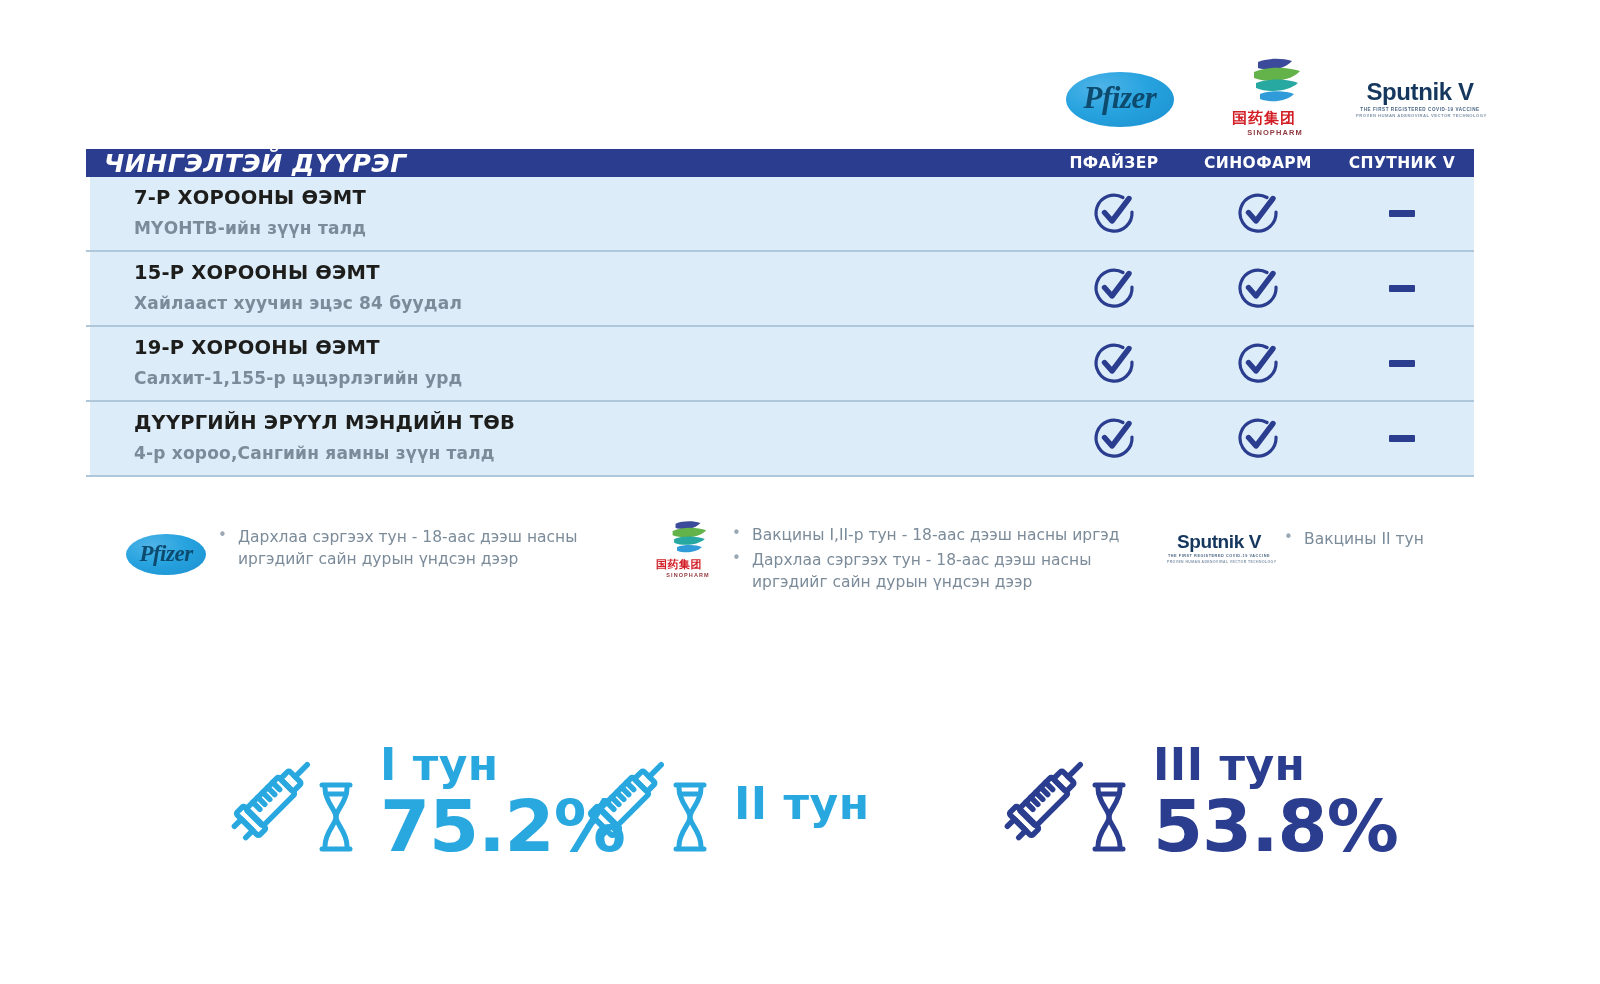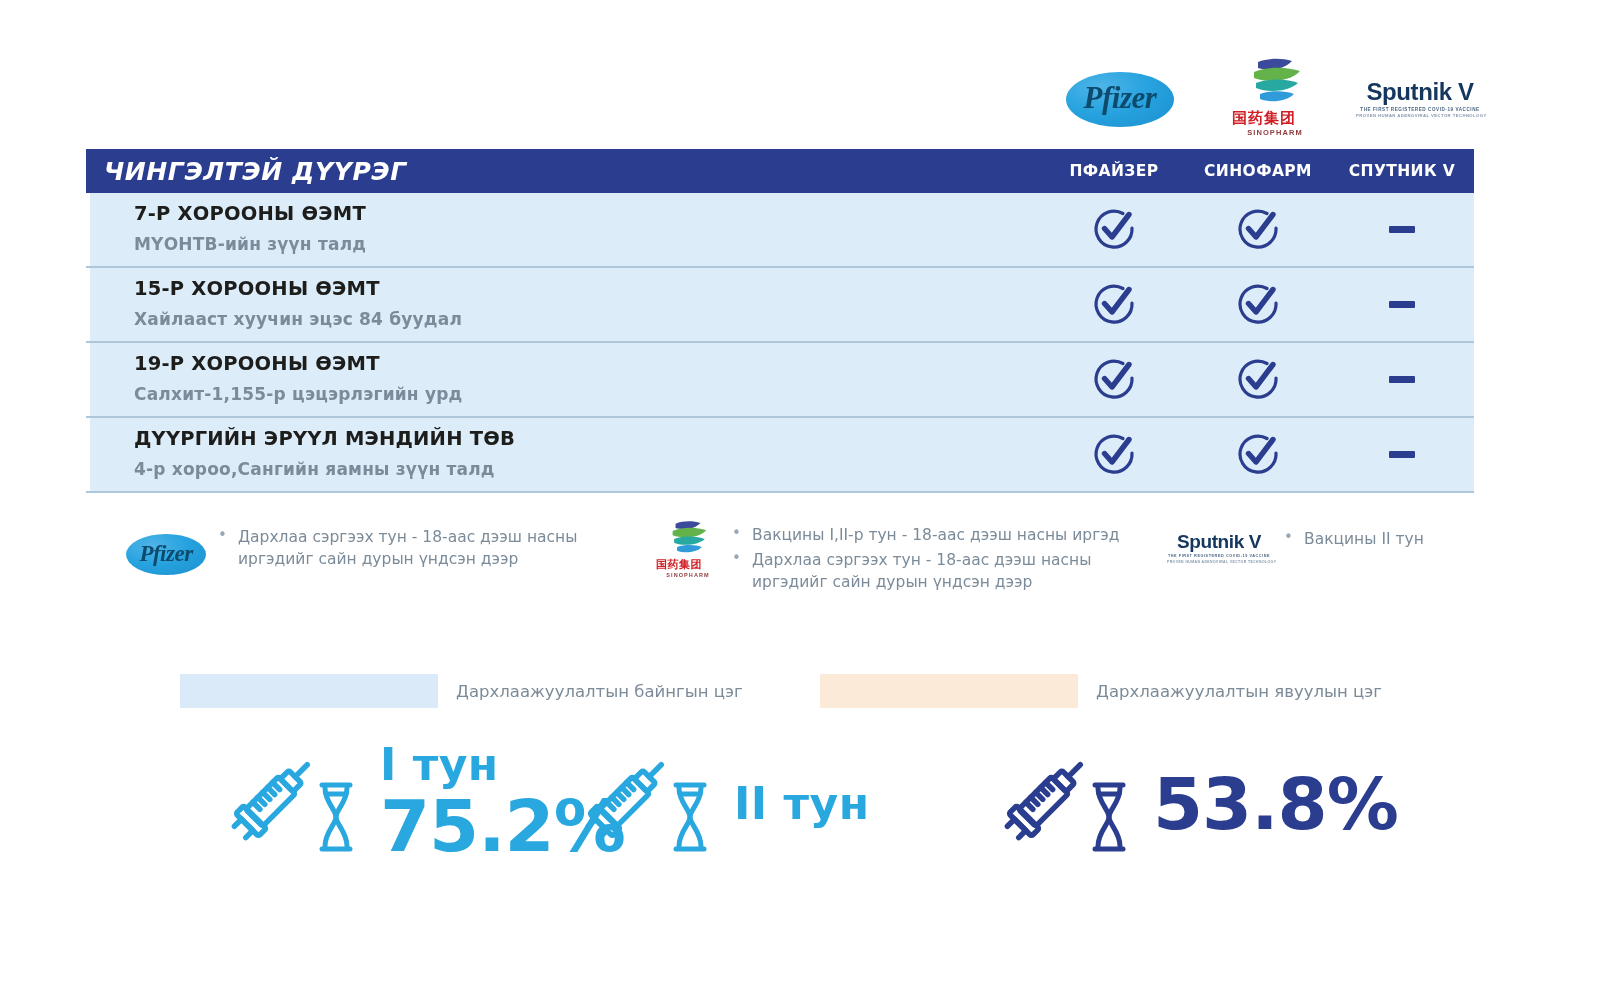--- a/index.html
+++ b/index.html
@@ -71,21 +71,21 @@
   }
   .sputnik-logo.small { width: 104px; }
   .sputnik-logo.small .sputnik-word { font-size: 19px; }
   .sputnik-logo.small .sputnik-sub1 { font-size: 3.8px; }
   .sputnik-logo.small .sputnik-sub2 { font-size: 3.4px; }
 
   
   .table-wrap { position: absolute; left: 86px; top: 149px; width: 1388px; }
   .tbl-header {
     display: flex; align-items: center;
-    background: #2a3d8f; height: 44px; width: 100%;
+    background: #2a3d8f; height: 28px; width: 100%;
   }
   .tbl-title {
     flex: 0 0 956px; color: #ffffff;
     font-size: 25px; font-weight: bold; font-style: italic;
     letter-spacing: .6px; padding-left: 18px;
     font-family: "DejaVu Sans", sans-serif;
   }
   .tbl-colhead {
     flex: 0 0 144px; text-align: center; color: #ffffff;
     font-size: 15.5px; font-weight: bold; letter-spacing: .4px;
@@ -392,30 +392,20 @@
         </div>
       </div>
       <ul class="vb-list">
         <li>
           <span>Вакцины II тун</span>
         </li>
       </ul>
     </div>
   </div>
 
-  <div class="swatch-legend">
-    <div class="swatch-item sw-perm">
-      <div class="sw-box blue"></div>
-      <div class="sw-label">Дархлаажуулалтын байнгын цэг</div>
-    </div>
-    <div class="swatch-item sw-mobile">
-      <div class="sw-box peach"></div>
-      <div class="sw-label">Дархлаажуулалтын явуулын цэг</div>
-    </div>
-  </div>
 
   <div class="stats">
 
     <div class="stat stat-1">
       <div class="stat-icons">
         <div class="stat-syringe">
           <svg width="104" height="104" viewBox="0 0 104 104">
             <g transform="rotate(-45 52 52)" fill="none" stroke="#29a8e0" stroke-width="5.5" stroke-linecap="round" stroke-linejoin="round">
               <rect x="24" y="40" width="46" height="24" rx="2"></rect>
               <rect x="14" y="36" width="11" height="32" rx="2"></rect>
@@ -495,19 +485,20 @@
               <path d="M8 5 L36 5"></path>
               <path d="M8 69 L36 69"></path>
               <path d="M11 8 C11 22, 22 30, 22 37 C22 44, 11 52, 11 66"></path>
               <path d="M33 8 C33 22, 22 30, 22 37 C22 44, 33 52, 33 66"></path>
               <path d="M12 14 L32 14"></path>
             </g>
           </svg>
         </div>
       </div>
       <div class="stat-text">
+        <div class="stat-label c-dark">III тун</div>
         <div class="stat-value c-dark">53.8%</div>
       </div>
     </div>
 
   </div>
 
 </div>
 
 </body></html>

